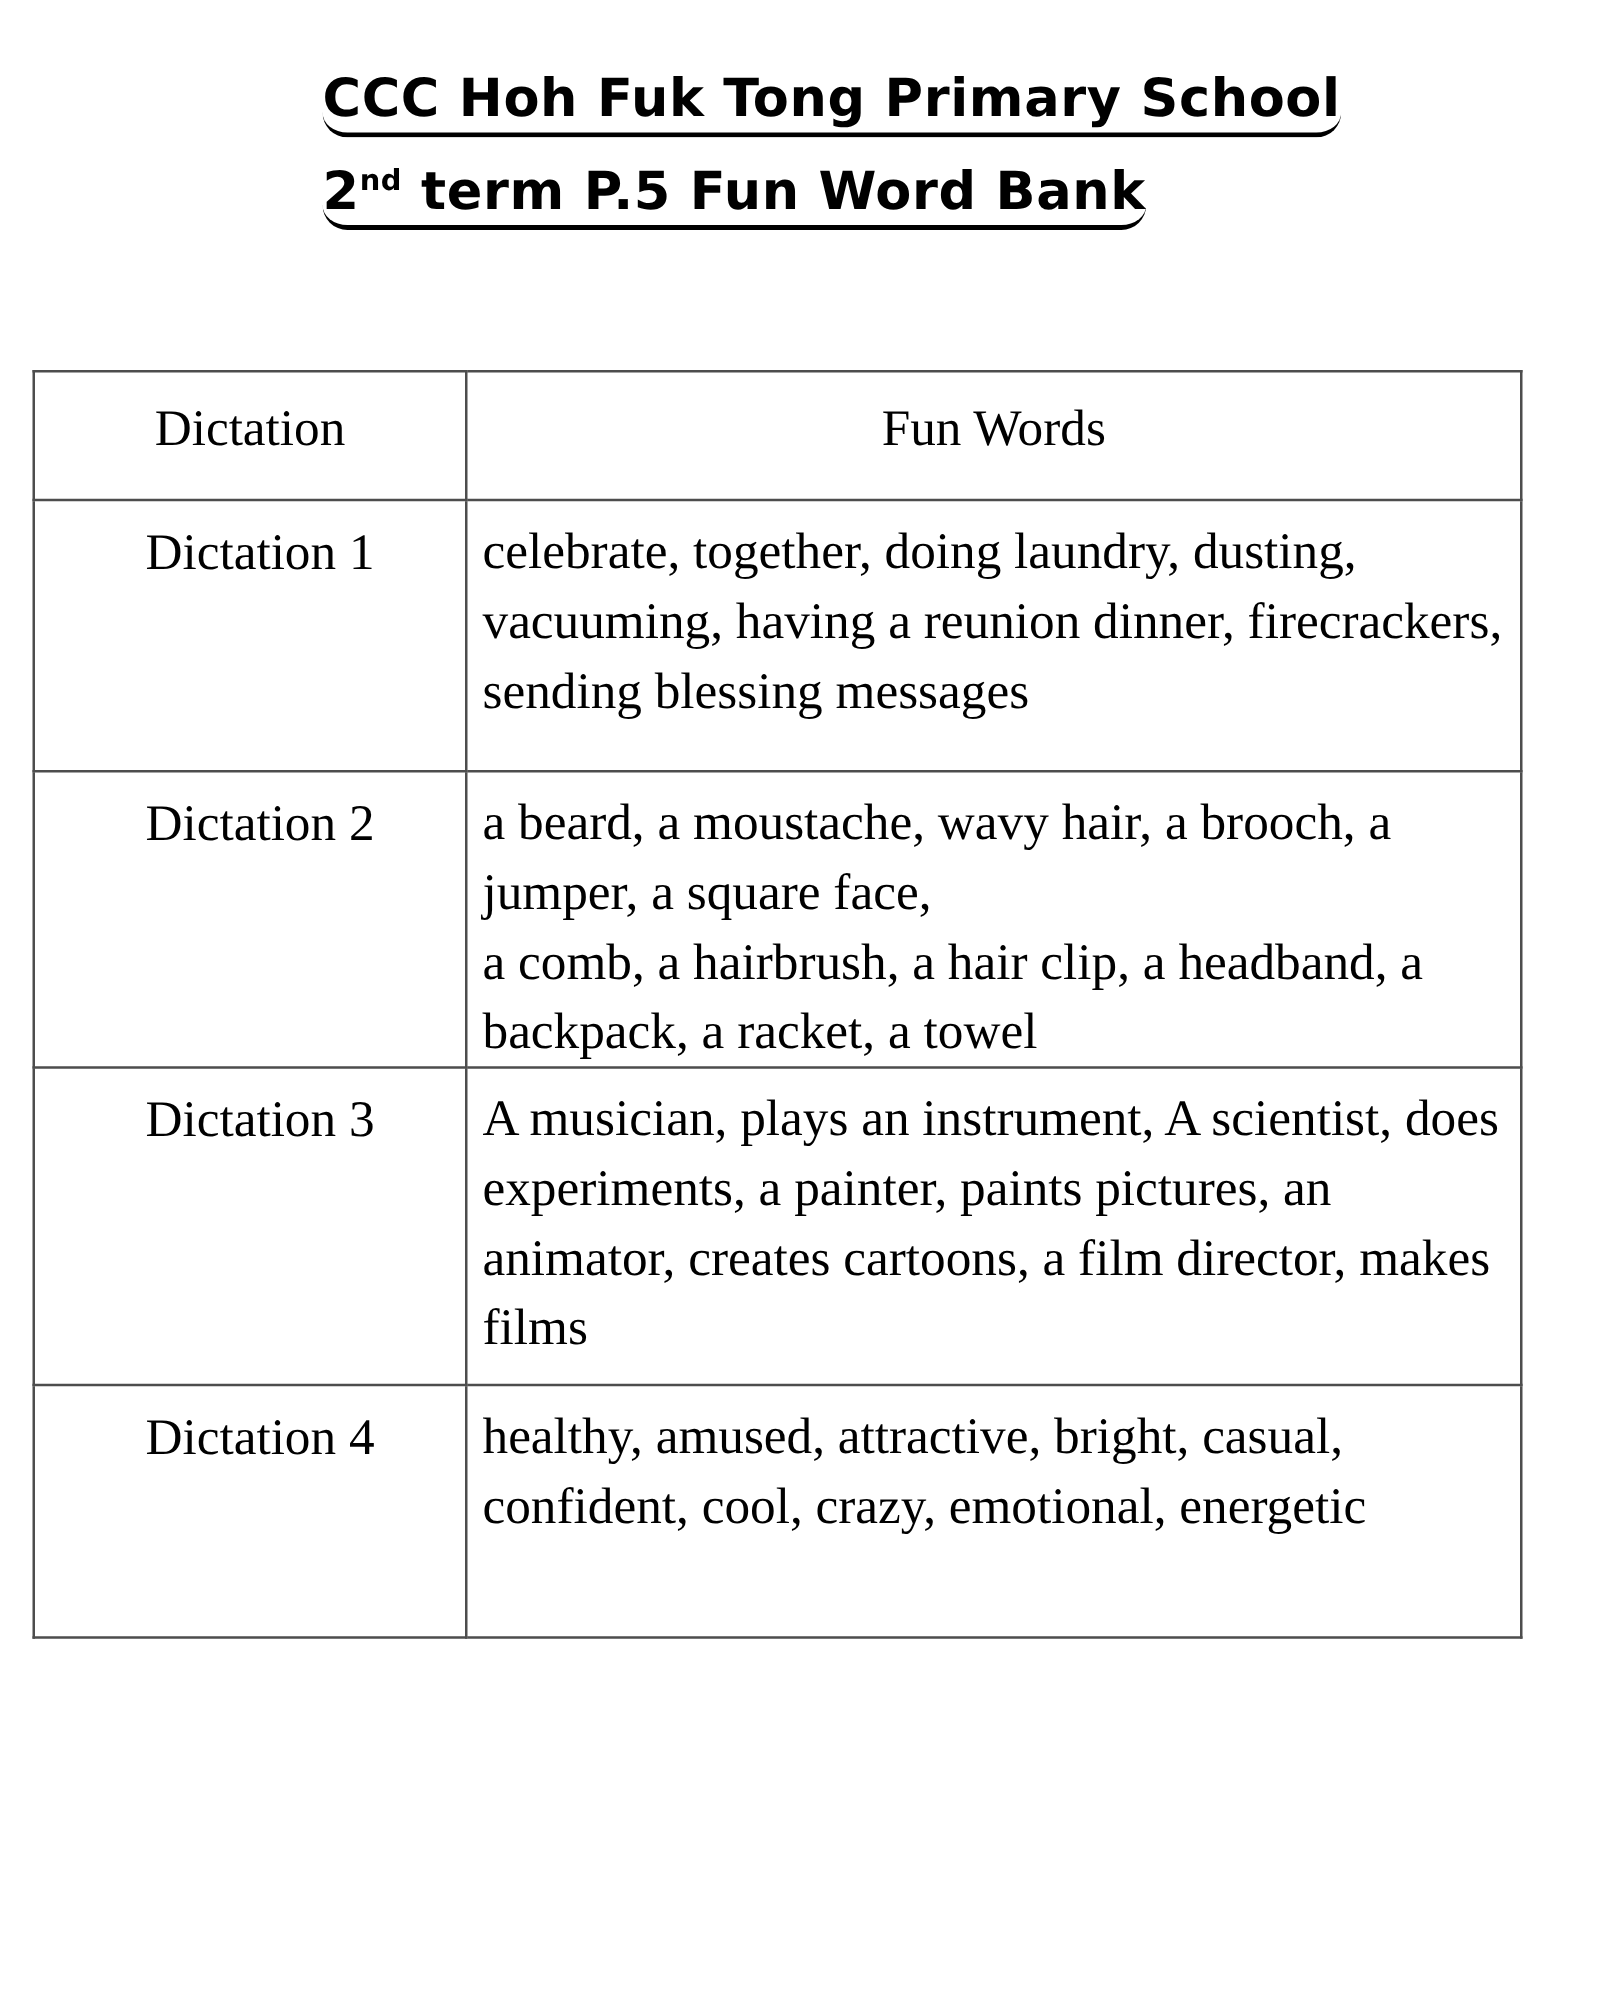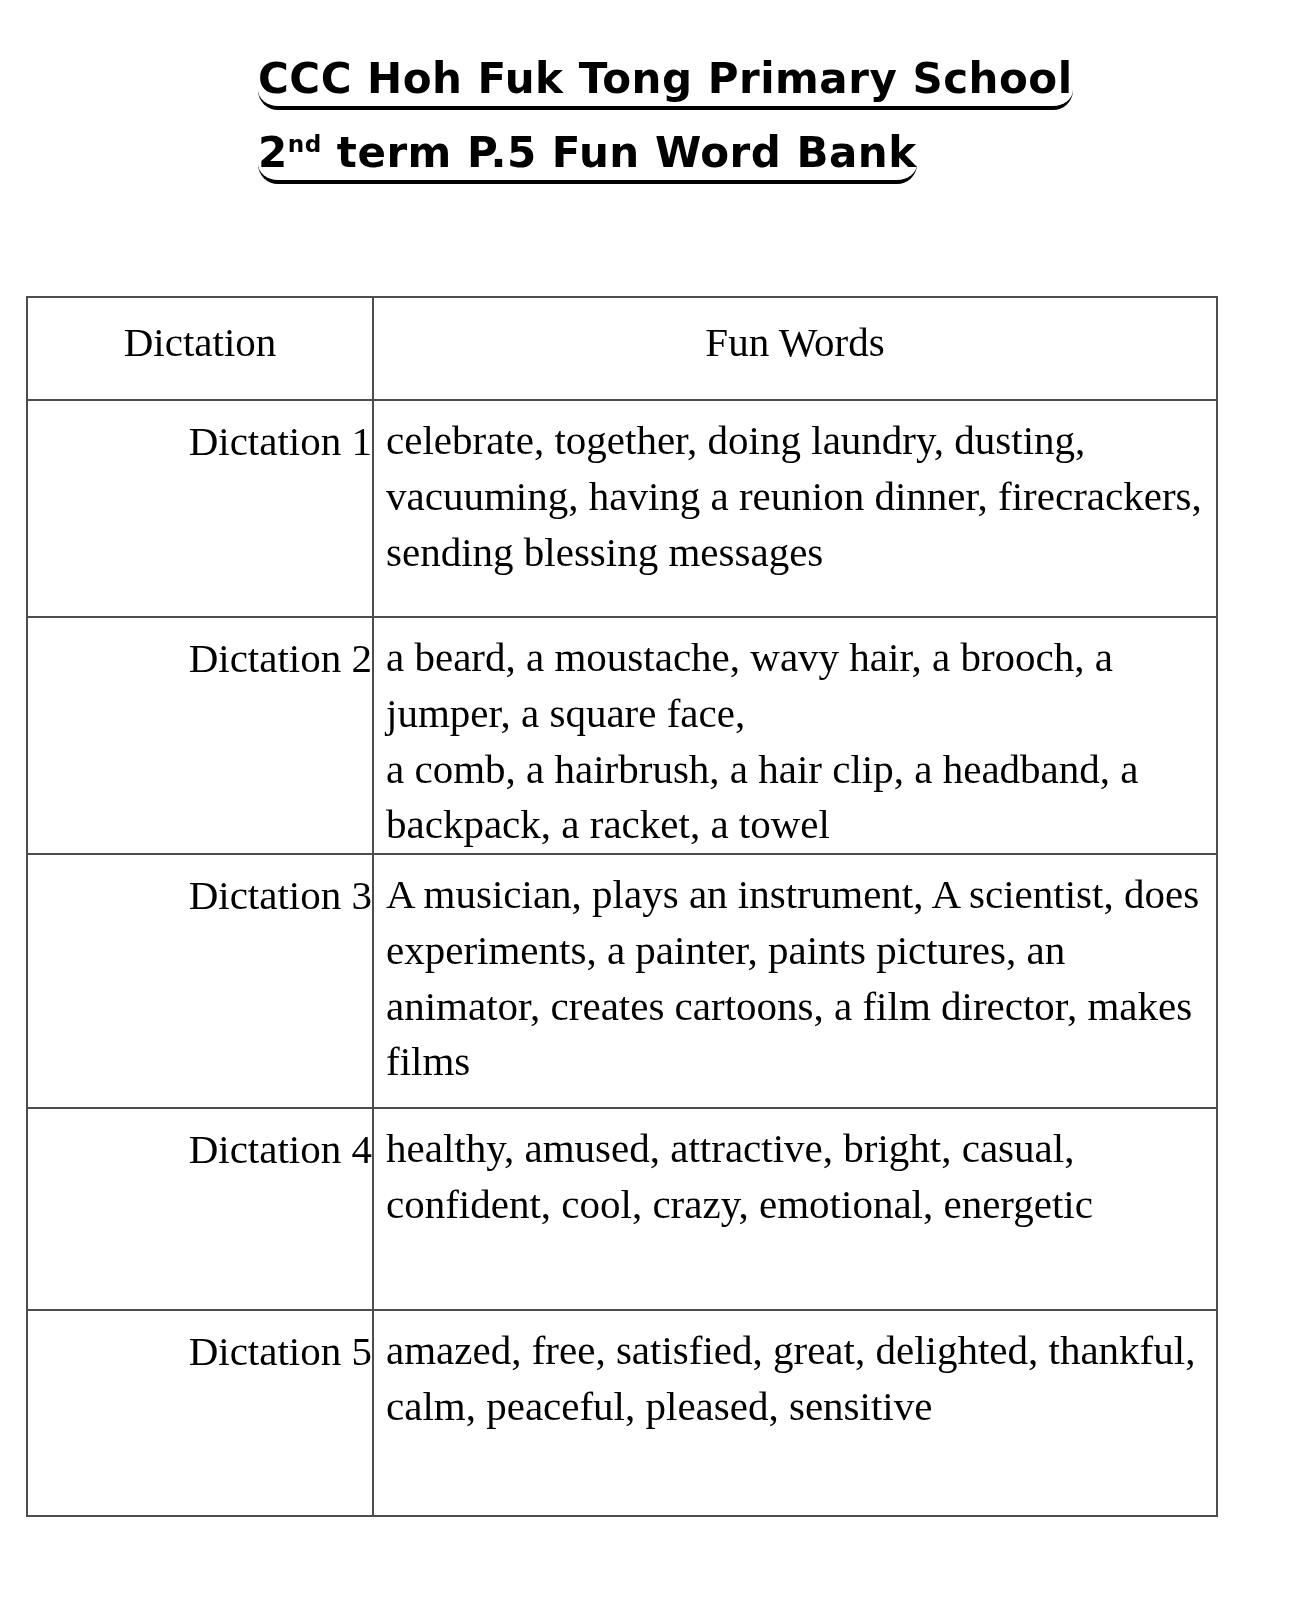--- a/index.html
+++ b/index.html
@@ -59,21 +59,21 @@
   }
   col.dict-col   { width: 346px; }
   col.words-col  { width: 844px; }
   tr.header-row  { height: 103px; }
   th.header-cell {
     font-weight: normal;
     text-align: center;
     padding-top: 20px;
   }
   td.dict-cell {
-    text-align: right;
+    text-align: center;
     padding: 16px 0 0 16px;
   }
   td.words-cell {
     padding: 12px 14px 0 12px;
     line-height: 1.36;
   }
   td.words-cell .para { margin: 0; }
   tbody tr:nth-child(1) { height: 217px; }
   tbody tr:nth-child(2) { height: 182px; }
   tbody tr:nth-child(3) { height: 254px; }
@@ -124,22 +124,16 @@
           <td class="words-cell">
             <div class="para">A musician, plays an instrument, A scientist, does experiments, a painter, paints pictures, an animator, creates cartoons, a film director, makes films</div>
           </td>
         </tr>
         <tr>
           <td class="dict-cell">Dictation 4</td>
           <td class="words-cell">
             <div class="para">healthy, amused, attractive, bright, casual, confident, cool, crazy, emotional, energetic</div>
           </td>
         </tr>
-        <tr>
-          <td class="dict-cell">Dictation 5</td>
-          <td class="words-cell">
-            <div class="para">amazed, free, satisfied, great, delighted, thankful, calm, peaceful, pleased, sensitive</div>
-          </td>
-        </tr>
       </tbody>
   </table>
 
 </div>
 
 </body></html>

